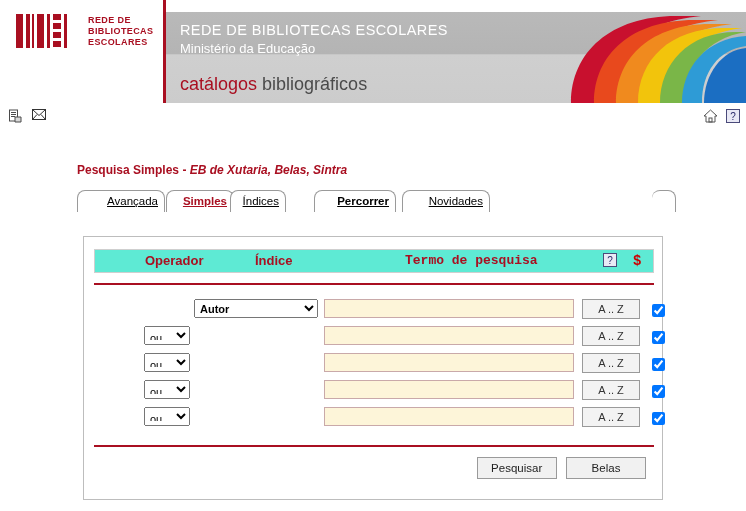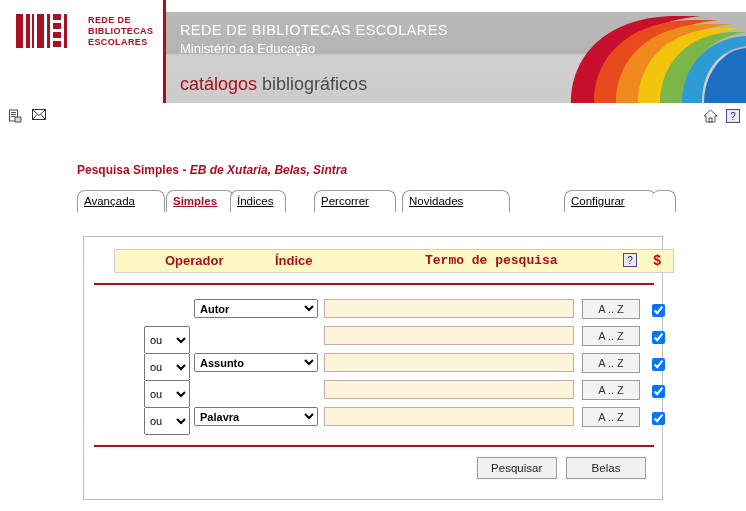--- a/index.html
+++ b/index.html
@@ -143,21 +143,21 @@
     top: 0;
     height: 22px;
     box-sizing: border-box;
     border: 1px solid #9a9a9a;
     border-bottom: none;
     border-radius: 8px 8px 0 0;
     background: #ffffff;
     font-size: 11.5px;
     color: #000000;
     text-decoration: underline;
-    text-align: left;
+    text-align: right;
     line-height: 21px;
     padding: 0 6px;
     white-space: nowrap;
   }
   .tab.selected {
     font-weight: bold;
     color: #a90f21;
   }
 
   
@@ -170,24 +170,23 @@
     background: #ffffff;
     border: 1px solid #bdbdbd;
     box-sizing: border-box;
   }
   .panel-head {
     position: absolute;
     left: 10px;
     top: 12px;
     width: 560px;
     height: 24px;
-    background: #fef9c3;
+    background: #5eead4;
     border: 1px solid #cfcfcf;
     box-sizing: border-box;
-    margin-left: 20px;
   }
   .head-op, .head-idx, .head-term {
     position: absolute;
     top: 3px;
     color: #a90f21;
     font-weight: bold;
     font-size: 13px;
   }
   .head-op  { left: 50px; }
   .head-idx { left: 160; }
@@ -223,21 +222,21 @@
   }
   .row {
     position: relative;
     height: 27px;
   }
   .op-select {
     position: absolute;
     left: 50px;
     top: 2px;
     width: 46px;
-    height: 28px;
+    height: 19px;
     font-size: 11px;
     font-family: "Liberation Sans", sans-serif;
     padding: 4px 1px;
     box-sizing: border-box;
   }
   .idx-select {
     position: absolute;
     left: 100px;
     top: 2px;
     width: 124px;
@@ -389,23 +388,22 @@
 <div class="sep-line"></div>
 
 <div class="page-title">
   <span>Pesquisa Simples - </span><span class="lib">EB de Xutaria, Belas, Sintra</span>
 </div>
 
 <div class="tabs">
   <div class="tab" style="left:0px;width:88px;">Avançada</div>
   <div class="tab selected" style="left:89px;width:68px;">Simples</div>
   <div class="tab" style="left:153px;width:56px;">Índices</div>
-  <div class="tab" style="left:237px;width:82px;">Percorrer</div>
-  <div class="tab" style="left:325px;width:108px;">Novidades</div>
-  <div class="tab" style="left:487px;width:92px;">Configurar</div>
+  <div class="tab" style="left:237px;width:82px;font-weight:bold;">Percorrer</div>
+  <div class="tab" style="left:325px;width:88px;">Novidades</div>
   <div class="tab" style="left:575px;width:24px;border-left:none;"></div>
 </div>
 
 <div class="panel">
 
   <div class="panel-head">
     <span class="head-op">Operador</span>
     <span class="head-idx" style="left:160px;">Índice</span>
     <span class="head-term">Termo de pesquisa</span>
     <span class="head-help">
@@ -436,44 +434,38 @@
       </select>
       <input class="term-input" type="text" value="" style="">
       <button class="az-btn">A .. Z</button>
       <input class="row-check" type="checkbox" checked="" style="">
     </div>
 
     <div class="row">
       <select class="op-select">
         <option>ou</option>
       </select>
-      <select class="idx-select">
-        <option>Assunto</option>
-      </select>
       <input class="term-input" type="text" value="" style="">
       <button class="az-btn">A .. Z</button>
       <input class="row-check" type="checkbox" checked="" style="">
     </div>
 
     <div class="row">
       <select class="op-select">
         <option>ou</option>
       </select>
       <input class="term-input" type="text" value="" style="">
       <button class="az-btn">A .. Z</button>
       <input class="row-check" type="checkbox" checked="" style="">
     </div>
 
     <div class="row">
       <select class="op-select">
         <option>ou</option>
       </select>
-      <select class="idx-select">
-        <option>Palavra</option>
-      </select>
       <input class="term-input" type="text" value="" style="">
       <button class="az-btn">A .. Z</button>
       <input class="row-check" type="checkbox" checked="" style="">
     </div>
 
   </div>
 
   <div class="rule rule-bottom"></div>
 
   <div class="btn-row">

